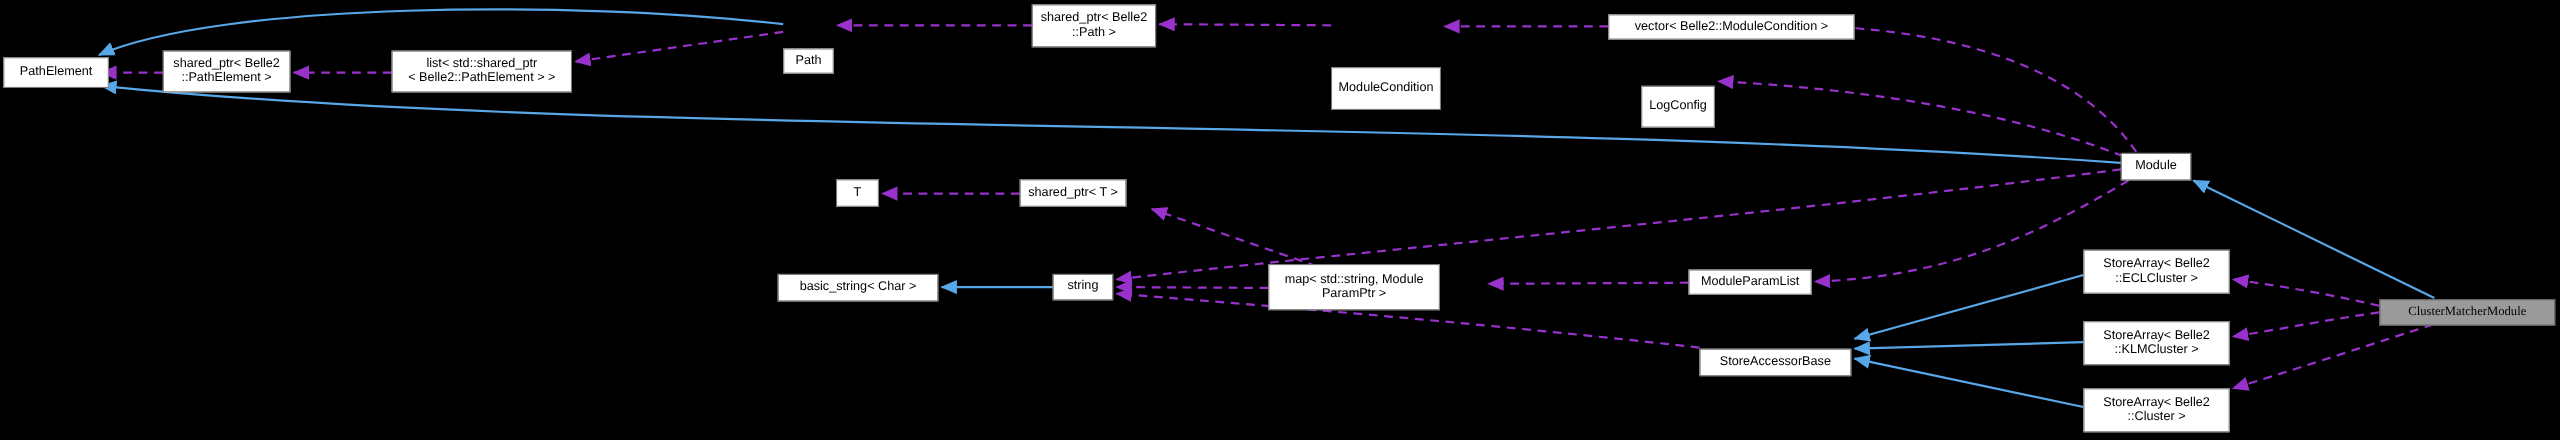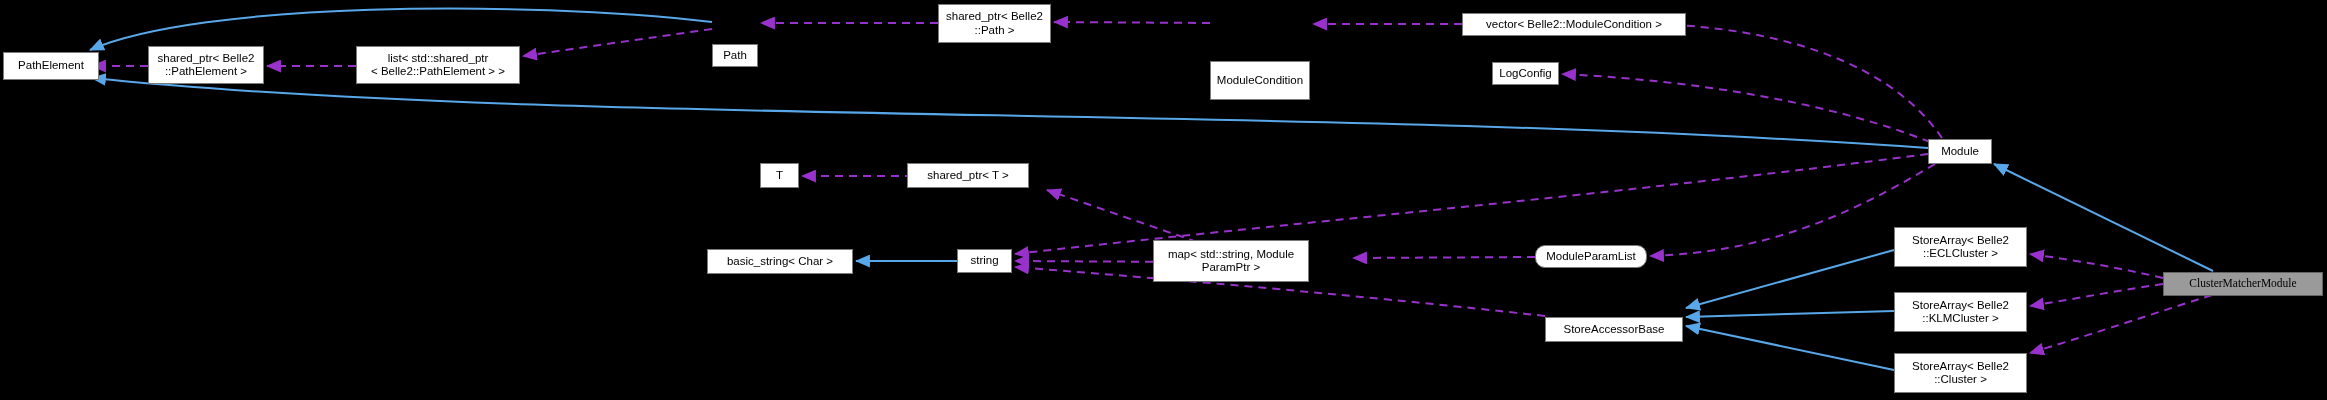--- a/index.html
+++ b/index.html
@@ -95,28 +95,28 @@
       <div class="node" style="left: 3px; top: 52px; width: 96px; height: 28px;">PathElement</div>
       <div class="node" style="left: 148px; top: 46px; width: 116px; height: 38px;">shared_ptr&lt; Belle2
 ::PathElement &gt;</div>
       <div class="node" style="left: 356px; top: 46px; width: 164px; height: 38px;">list&lt; std::shared_ptr
 &lt; Belle2::PathElement &gt; &gt;</div>
       <div class="node" style="left: 712px; top: 12px; width: 46px; height: 23px; margin-top: 32px;">Path</div>
       <div class="node" style="left: 938px; top: 4px; width: 113px; height: 39px;">shared_ptr&lt; Belle2
 ::Path &gt;</div>
       <div class="node" style="left: 1210px; top: 13px; width: 100px; height: 39px; margin-top: 48px;">ModuleCondition</div>
       <div class="node" style="left: 1462px; top: 13px; width: 224px; height: 23px;">vector&lt; Belle2::ModuleCondition &gt;</div>
-      <div class="node" style="left: 1492px; top: 62px; width: 67px; height: 23px;">LogConfig</div>
+      <div class="node" style="left: 1492px; top: 78px; width: 67px; height: 38px;">LogConfig</div>
       <div class="node" style="left: 760px; top: 163px; width: 39px; height: 25px;">T</div>
-      <div class="node" style="left: 907px; top: 163px; width: 122px; height: 25px;">shared_ptr&lt; T &gt;</div>
+      <div class="node" style="left: 927px; top: 163px; width: 97px; height: 25px;">shared_ptr&lt; T &gt;</div>
       <div class="node" style="left: 707px; top: 249px; width: 146px; height: 25px;">basic_string&lt; Char &gt;</div>
       <div class="node" style="left: 957px; top: 249px; width: 55px; height: 24px; text-align: right;">string</div>
       <div class="node" style="left: 1153px; top: 240px; width: 156px; height: 42px;">map&lt; std::string, Module
 ParamPtr &gt;</div>
-      <div class="node" style="left: 1535px; top: 245px; width: 112px; height: 23px; border-radius: 10px;">ModuleParamList</div>
+      <div class="node" style="left: 1535px; top: 245px; width: 112px; height: 23px;">ModuleParamList</div>
       <div class="node" style="left: 1545px; top: 317px; width: 138px; height: 25px;">StoreAccessorBase</div>
       <div class="node" style="left: 1928px; top: 139px; width: 64px; height: 25px; text-align: center;">Module</div>
       <div class="node" style="left: 1894px; top: 227px; width: 133px; height: 40px;">StoreArray&lt; Belle2
 ::ECLCluster &gt;</div>
       <div class="node" style="left: 1894px; top: 292px; width: 133px; height: 40px;">StoreArray&lt; Belle2
 ::KLMCluster &gt;</div>
       <div class="node" style="left: 1894px; top: 353px; width: 133px; height: 40px;">StoreArray&lt; Belle2
 ::Cluster &gt;</div>
       <div class="node highlighted" style="left: 2163px; top: 272px; width: 160px; height: 24px;">ClusterMatcherModule</div>
     </div>

